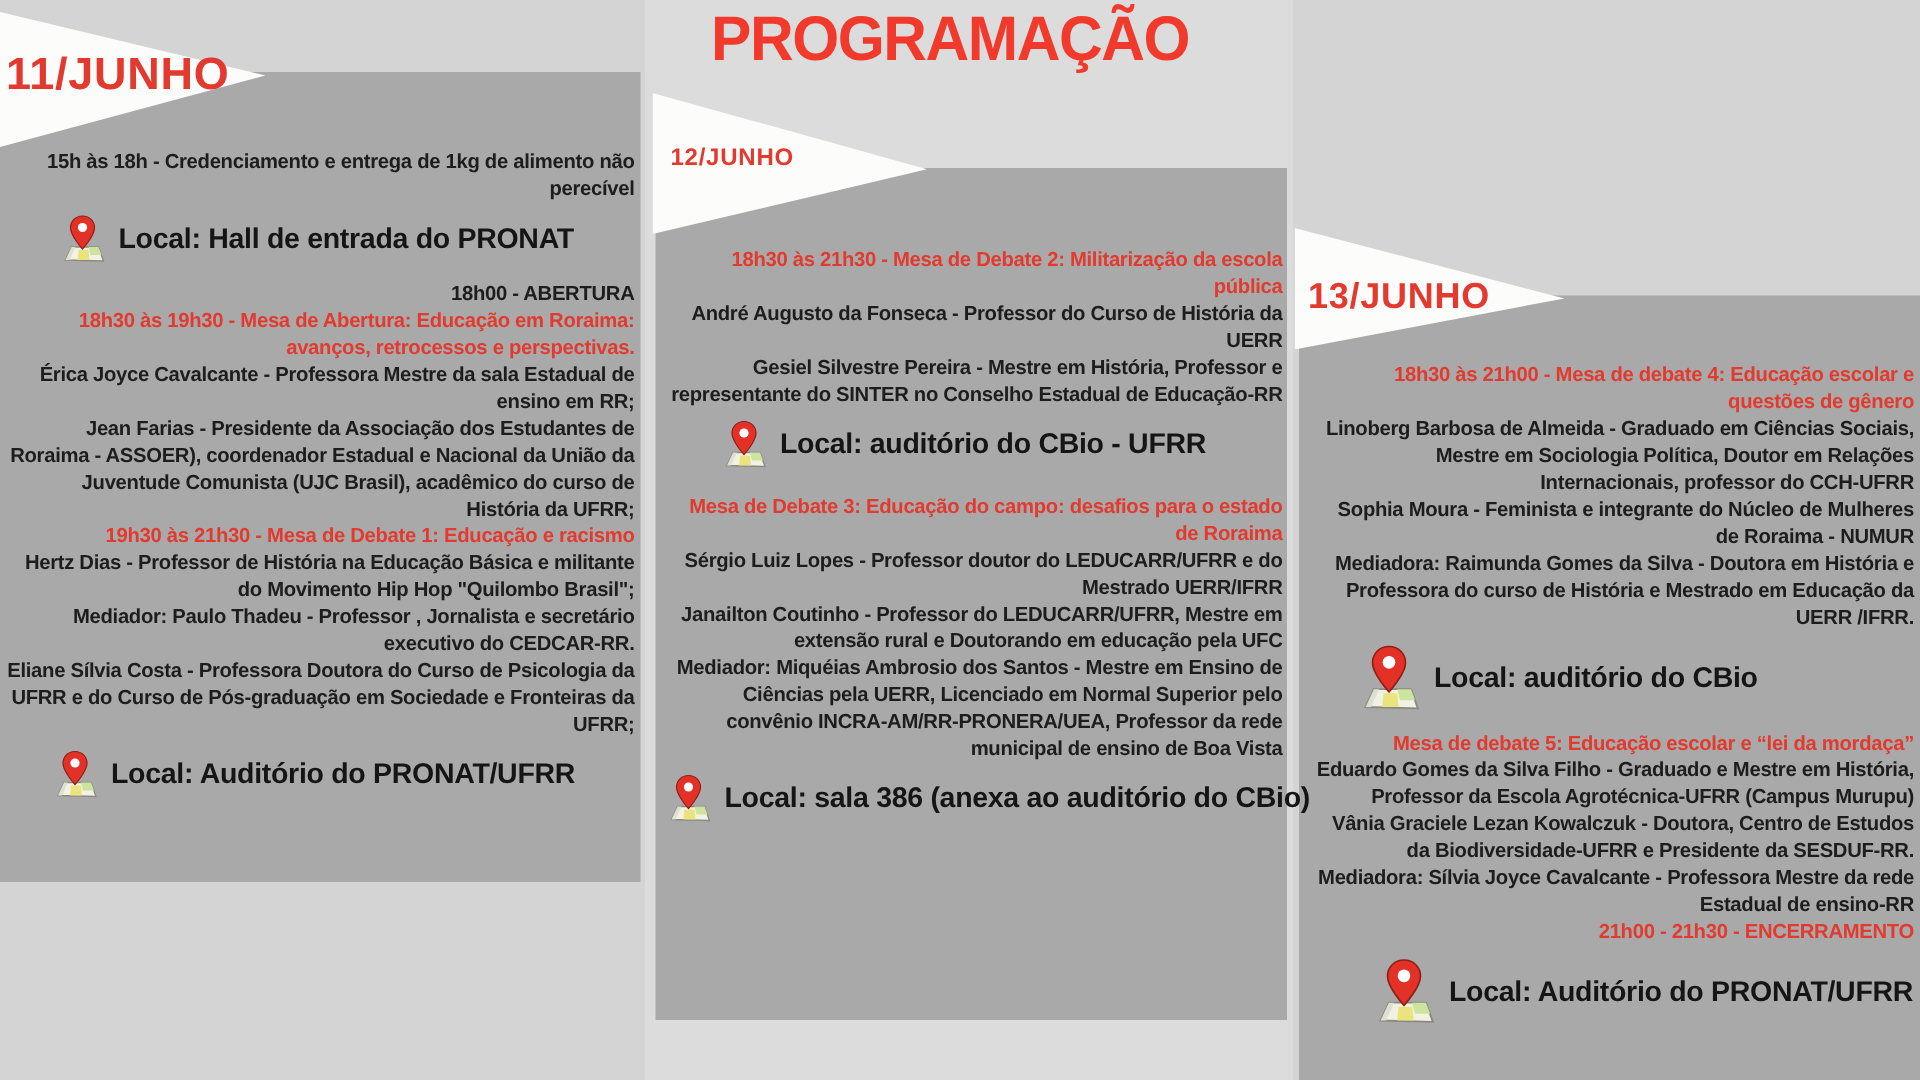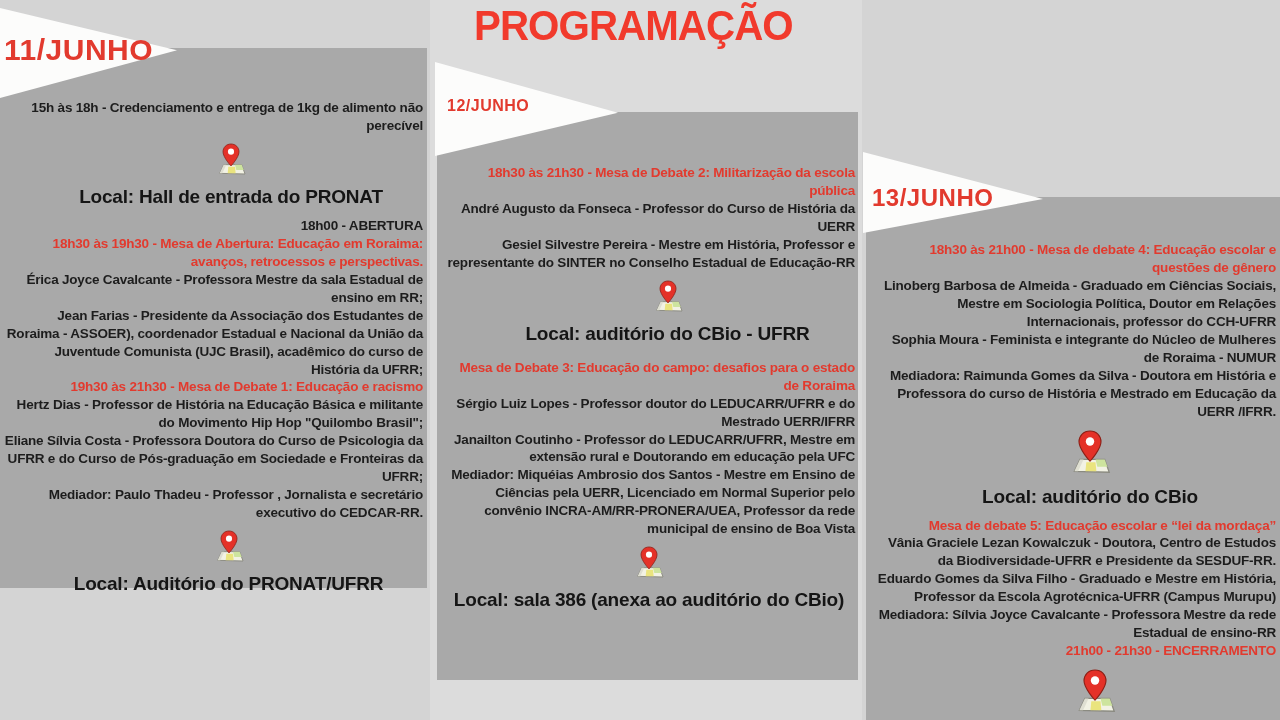--- a/index.html
+++ b/index.html
@@ -43,21 +43,20 @@
   .content-right{left:874px;top:241px;width:402px;}
   .body-text,.heading{
     margin:0;font-size:13.5px;font-weight:700;line-height:1.33;
     letter-spacing:-.2px;color:#1d1d1d;
   }
   .heading{color:#e23a2e;}
   .gap-top{margin-top:14px;}
   .location{
     display:flex;align-items:center;gap:8px;
     margin:7px 0 9px 0;
-    flex-direction:column;
   }
   .location .loc-text{
     font-size:19px;font-weight:700;letter-spacing:-.2px;color:#151515;
     white-space:nowrap;
   }
   .pin svg{width:32px;height:36px;display:block;}
   .pin.lg svg{width:44px;height:50px;}
   .ml-36{margin-left:36px;} .ml-31{margin-left:31px;} .ml-39{margin-left:39px;}
   .ml-2{margin-left:2px;}  .ml-30{margin-left:30px;} .ml-40{margin-left:40px;}
 </style>
@@ -102,22 +101,22 @@
         </svg>
     </span>
     <span class="loc-text">Local: Hall de entrada do PRONAT</span>
   </div>
   <p class="body-text">18h00 - ABERTURA</p>
   <p class="heading">18h30 às 19h30 - Mesa de Abertura: Educação em Roraima: avanços, retrocessos e perspectivas.</p>
   <p class="body-text">Érica Joyce Cavalcante -  Professora Mestre da sala Estadual de ensino em RR;</p>
   <p class="body-text">Jean Farias -  Presidente da Associação dos Estudantes de Roraima - ASSOER), coordenador Estadual e Nacional da União da Juventude Comunista (UJC Brasil), acadêmico do curso de História da UFRR;</p>
   <p class="heading">19h30 às 21h30 - Mesa de Debate 1: Educação e racismo</p>
   <p class="body-text">Hertz Dias - Professor de História na Educação Básica  e militante do Movimento Hip Hop "Quilombo Brasil";</p>
+  <p class="body-text">Mediador: Paulo Thadeu -  Professor , Jornalista e secretário executivo do CEDCAR-RR.</p>
   <p class="body-text">Eliane Sílvia Costa -  Professora Doutora do Curso de Psicologia da UFRR e do Curso de Pós-graduação em Sociedade e Fronteiras da UFRR;</p>
-  <p class="body-text">Mediador: Paulo Thadeu -  Professor , Jornalista e secretário executivo do CEDCAR-RR.</p>
   <div class="location ml-31">
     <span class="pin">
       <svg viewBox="0 0 48 52">
           <use href="#pin-glyph"></use>
         </svg>
     </span>
     <span class="loc-text">Local: Auditório do PRONAT/UFRR</span>
   </div>
 </div>
 
@@ -154,22 +153,22 @@
   <p class="body-text">Mediadora: Raimunda Gomes da Silva - Doutora  em História e Professora do curso  de História e Mestrado em Educação da UERR /IFRR.</p>
   <div class="location ml-30">
     <span class="pin lg">
       <svg viewBox="0 0 48 52">
           <use href="#pin-glyph"></use>
         </svg>
     </span>
     <span class="loc-text">Local: auditório do CBio</span>
   </div>
   <p class="heading">Mesa de debate 5: Educação escolar e “lei da mordaça”</p>
+  <p class="body-text">Eduardo Gomes da Silva Filho - Graduado e Mestre em História, Professor da Escola Agrotécnica-UFRR (Campus Murupu)</p>
   <p class="body-text">Vânia Graciele Lezan Kowalczuk -  Doutora, Centro de Estudos da Biodiversidade-UFRR e Presidente da SESDUF-RR.</p>
-  <p class="body-text">Eduardo Gomes da Silva Filho - Graduado e Mestre em História, Professor da Escola Agrotécnica-UFRR (Campus Murupu)</p>
   <p class="body-text">Mediadora: Sílvia Joyce Cavalcante - Professora Mestre da rede Estadual de ensino-RR</p>
   <p class="heading">21h00 - 21h30 - ENCERRAMENTO</p>
   <div class="location ml-40">
     <span class="pin lg">
       <svg viewBox="0 0 48 52">
           <use href="#pin-glyph"></use>
         </svg>
     </span>
     <span class="loc-text">Local: Auditório do PRONAT/UFRR</span>
   </div>

